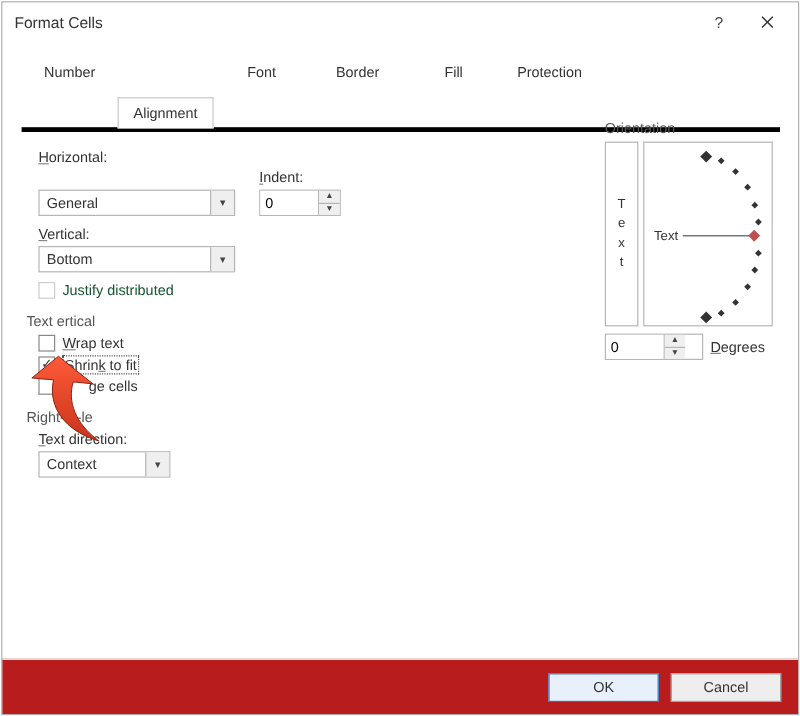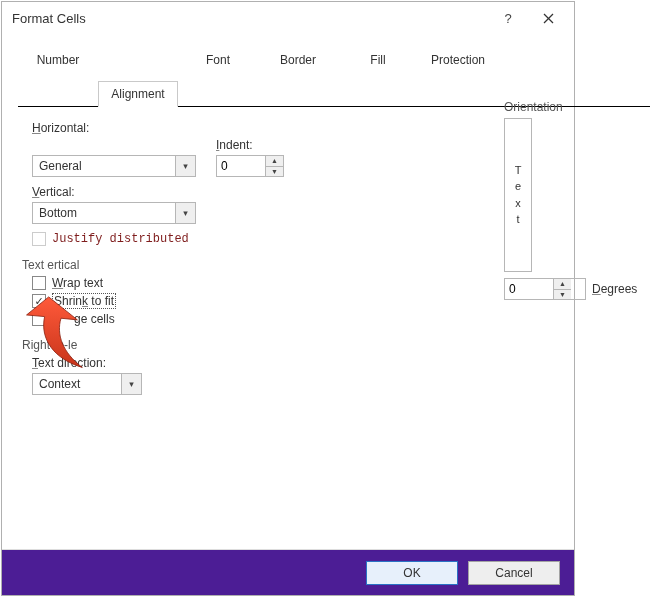--- a/index.html
+++ b/index.html
@@ -9,21 +9,21 @@
     font-size: 12px;
     background: #fff;
     color: #333;
     width: 667px;
     height: 597px;
     position: relative;
     overflow: hidden;
   }
   .window {
     border: 1px solid #b0b0b0;
-    width: 574px;
+    width: 665px;
     height: 595px;
     margin: 1px;
     background: #fff;
     position: relative;
   }
   .titlebar {
     height: 32px;
     display: flex;
     align-items: center;
     padding: 0 6px 0 10px;
@@ -41,21 +41,21 @@
     align-items: center;
     justify-content: center;
     color: #444;
     font-size: 13px;
   }
   .tabs {
     display: flex;
     margin: 14px 0 0 16px;
     padding: 0;
     list-style: none;
-    border-bottom: 1px solid #000000;
+    border-bottom: 4px solid #000000;
     width: 632px;
   }
   .tab {
     padding: 5px 0;
     width: 80px;
     text-align: center;
     color: #333;
     cursor: pointer;
     position: relative;
   }
@@ -139,21 +139,21 @@
     border: 1px solid #888;
     margin-right: 6px;
     display: inline-flex;
     align-items: center;
     justify-content: center;
     font-size: 11px;
     line-height: 1;
   }
   .cb.checked::after { content: "✓"; color: #333; }
   .cb.disabled { border-color: #ccc; }
-  .cb-label.disabled { color: #7f1d1d; font-family: Liberation Mono, monospace; }
+  .cb-label.disabled { color: #14532d; }
   .dotted-focus {
     border: 1px dotted #555;
     padding: 0 1px;
   }
   .left-col {
     width: 330px;
   }
   .orientation-panel {
     position: absolute;
     left: 502px;
@@ -223,21 +223,21 @@
   .footer {
     position: absolute;
     left: 0; right: 0; bottom: 0;
     height: 46px;
     border-top: 1px solid #ddd;
     display: flex;
     align-items: center;
     justify-content: flex-end;
     gap: 10px;
     padding-right: 14px;
-    background: #4c1d95;
+    background: #b91c1c;
     margin-top: 40px;
   }
   .btn {
     width: 92px;
     height: 24px;
     border: 1px solid #a3a3a3;
     background: #eee;
     display: flex;
     align-items: center;
     justify-content: center;
@@ -344,20 +344,37 @@
 
   <div class="orientation-panel">
     <div class="section-title" style="margin-left:0">Orientation</div>
     <div class="orient-box">
       <div class="orient-vert">
         <span>T</span>
           <span>e</span>
           <span>x</span>
           <span>t</span>
       </div>
+      <div class="orient-dial">
+        <span class="dial-text">Text</span>
+        <div class="dial-line"></div>
+        <div class="dial-end"></div>
+        <div class="dial-dot big" style="left:48px;top:8px"></div>
+        <div class="dial-dot" style="left:62px;top:13px"></div>
+        <div class="dial-dot" style="left:74px;top:22px"></div>
+        <div class="dial-dot" style="left:84px;top:35px"></div>
+        <div class="dial-dot" style="left:90px;top:50px"></div>
+        <div class="dial-dot" style="left:93px;top:64px"></div>
+        <div class="dial-dot" style="left:93px;top:90px"></div>
+        <div class="dial-dot" style="left:90px;top:104px"></div>
+        <div class="dial-dot" style="left:84px;top:118px"></div>
+        <div class="dial-dot" style="left:74px;top:131px"></div>
+        <div class="dial-dot" style="left:62px;top:140px"></div>
+        <div class="dial-dot big" style="left:48px;top:142px"></div>
+      </div>
     </div>
     <div class="degrees-row">
       <div class="spinner" style="width:82px">
         <input value="0" style="">
         <div class="spbtns">
           <div class="spbtn">▲</div>
           <div class="spbtn">▼</div>
         </div>
       </div>
       <span><span class="underline">D</span>egrees</span>

